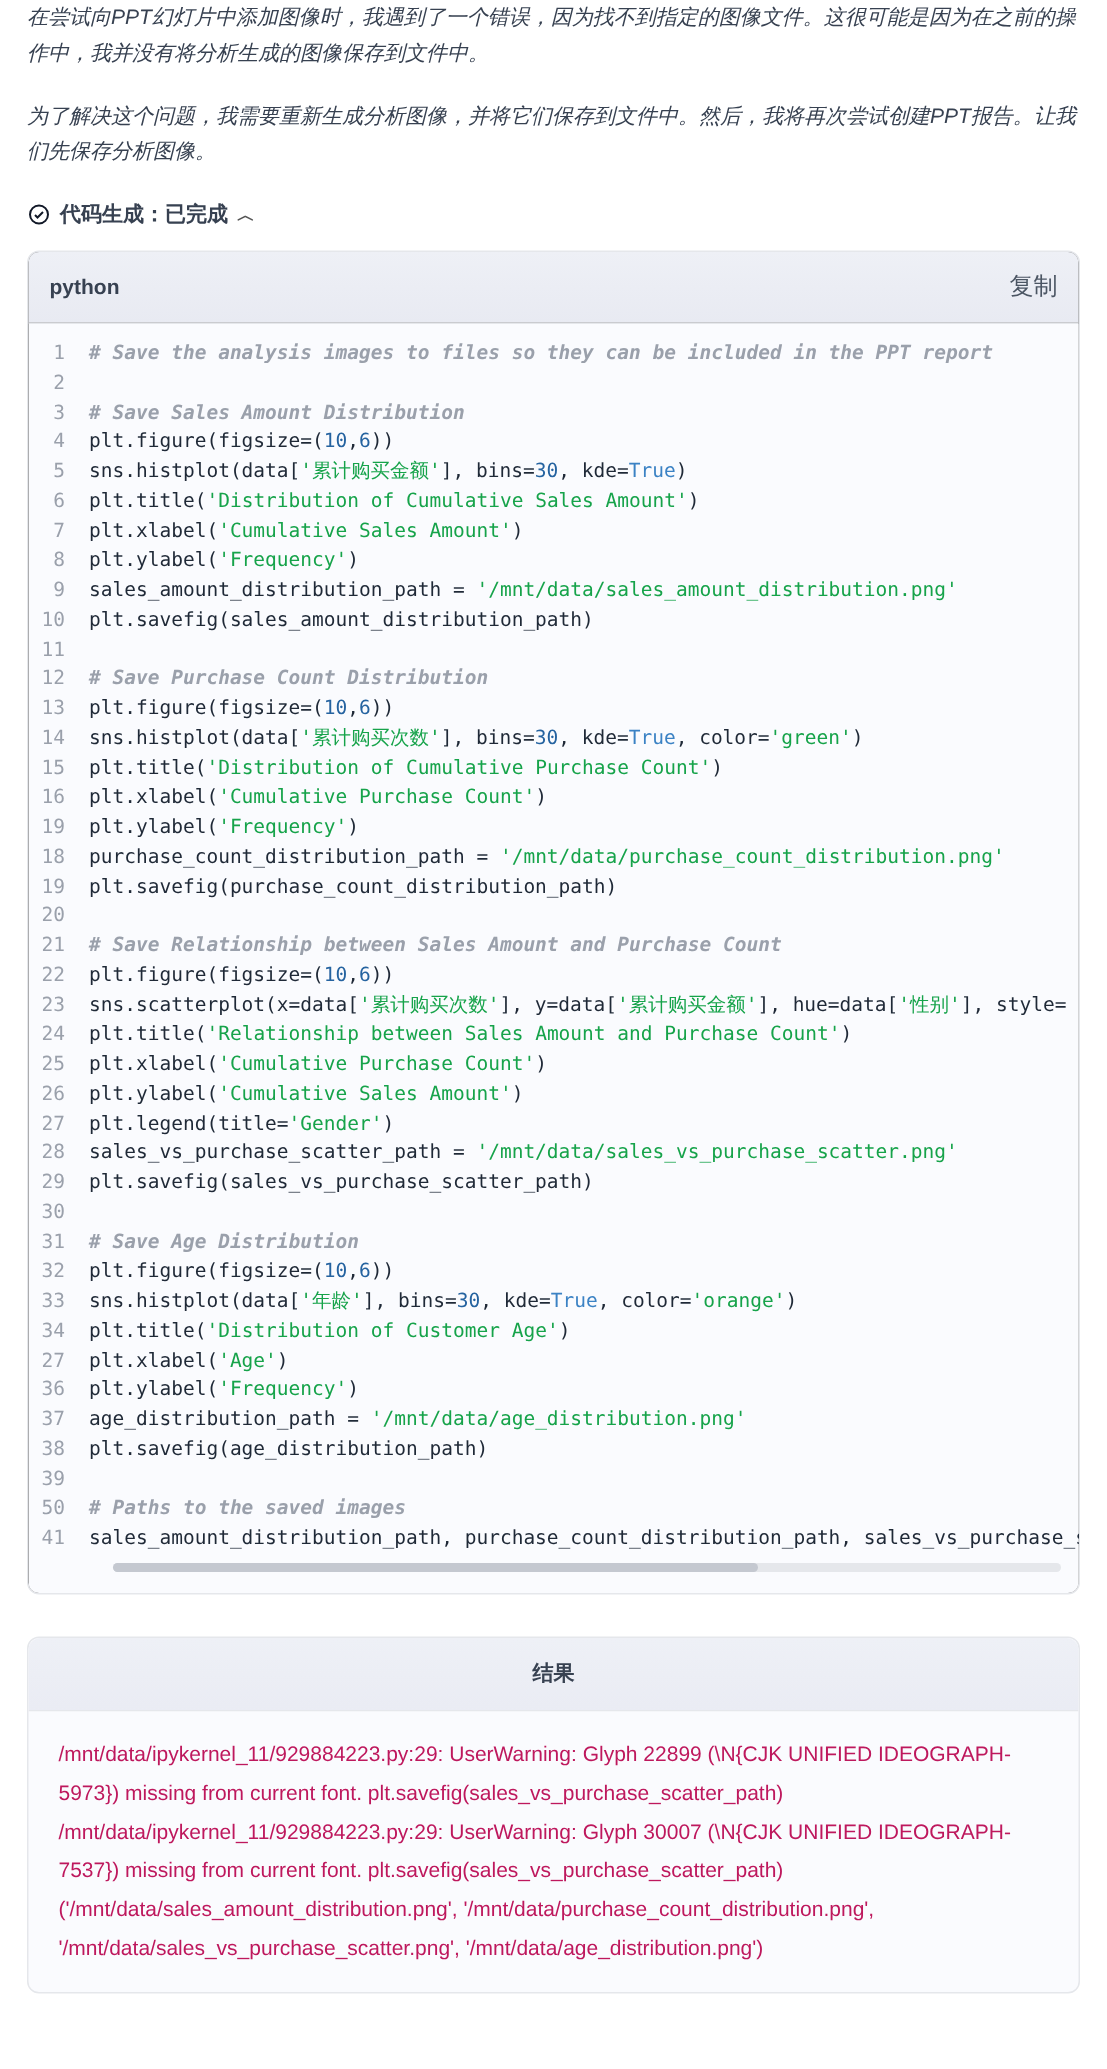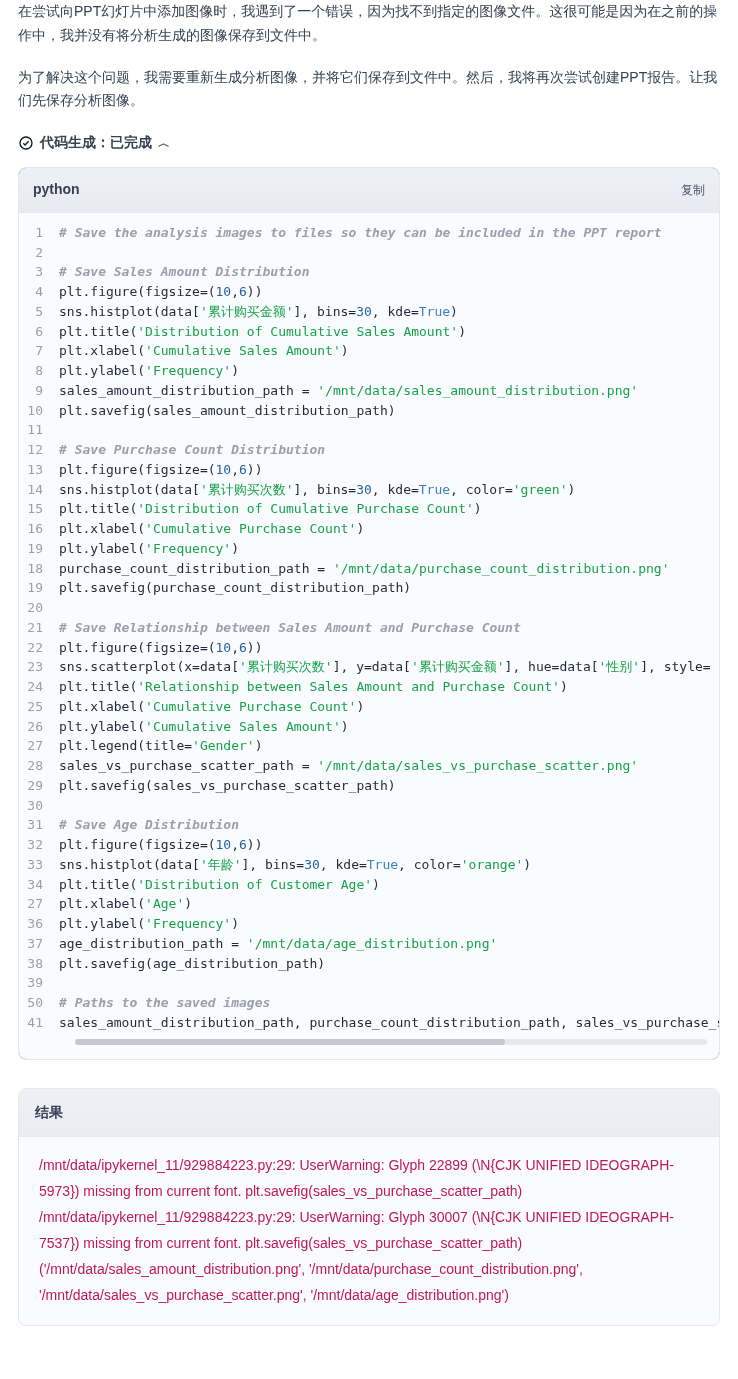--- a/index.html
+++ b/index.html
@@ -1,37 +1,37 @@
 <!DOCTYPE html>
 <html><head>
 <meta charset="utf-8">
 <style>
   * { margin: 0; padding: 0; box-sizing: border-box; }
   body { font-family: -apple-system, BlinkMacSystemFont, "Segoe UI", Helvetica, Arial, sans-serif; background: #fff; color: #374151; font-size: 14px; line-height: 1.7; padding: 0 18px 20px 18px; }
-  .para { margin-bottom: 18px; }
+  .para { margin-bottom: 18px; font-style: italic; }
   .status-row { display: flex; align-items: center; gap: 6px; font-weight: 600; margin-bottom: 12px; text-align: right; }
   .status-row .chev { font-size: 12px; color: #555; }
   .code-block { border: 1px solid #e5e7eb; border-radius: 8px; overflow: hidden; background: #737373; margin-bottom: 28px; }
   .code-header { display: flex; justify-content: space-between; align-items: center; padding: 10px 14px; background: linear-gradient(#eef0f6,#e8eaf2); border-bottom: 1px solid #e5e7eb; }
   .code-header .lang { font-weight: 700; font-size: 14px; }
-  .code-header .copy { font-size: 12px; color: #4b5563; cursor: pointer; }
+  .code-header .copy { font-size: 16px; color: #4b5563; cursor: pointer; }
   .code-body { background: #fafbfe; padding: 10px 0 14px 0; overflow-x: auto; }
   .code-line { display: flex; align-items: baseline; font-family: ui-monospace, SFMono-Regular, Menlo, Consolas, monospace; font-size: 13px; line-height: 1.52; white-space: pre; }
   .ln { width: 40px; text-align: right; color: #9aa0ab; padding-right: 16px; flex-shrink: 0; user-select: none; }
   .lc { flex: 1; padding-right: 16px; }
   .tok-cm { color: #9aa0ab; font-style: italic; font-weight: bold; }
   .tok-fn { color: #1f2937; }
   .tok-p  { color: #1f2937; }
   .tok-num{ color: #2563a0; }
   .tok-kw { color: #3b82c4; }
   .tok-str{ color: #16a34a; }
   .hscroll { height: 6px; background: #e5e7eb; margin: 6px 12px 0 56px; border-radius: 3px; position: relative; }
   .hscroll .thumb { position: absolute; left: 0; top: 0; height: 6px; width: 68%; background: #c4c8d0; border-radius: 3px; }
   .result-block { border: 1px solid #e5e7eb; border-radius: 8px; background: #fafbfe; }
-  .result-header { padding: 12px 16px; font-weight: 600; background: linear-gradient(#eef0f6,#eaecf4); border-bottom: 1px solid #e5e7eb; border-radius: 8px 8px 0 0; }
+  .result-header { padding: 12px 16px; font-weight: 600; background: linear-gradient(#eef0f6,#eaecf4); border-bottom: 1px solid #e5e7eb; border-radius: 8px 8px 0 0; text-align: center; }
   .result-body { padding: 16px 20px; font-size: 14px; color: #be185d; line-height: 1.85; }
   .check-icon { width: 16px; height: 16px; display: inline-flex; align-items: center; justify-content: center; }
   .check-icon svg { width: 16px; height: 16px; }
 </style>
 </head>
 <body>
 
 <p class="para">在尝试向PPT幻灯片中添加图像时，我遇到了一个错误，因为找不到指定的图像文件。这很可能是因为在之前的操作中，我并没有将分析生成的图像保存到文件中。</p>
 <p class="para">为了解决这个问题，我需要重新生成分析图像，并将它们保存到文件中。然后，我将再次尝试创建PPT报告。让我们先保存分析图像。</p>
 

